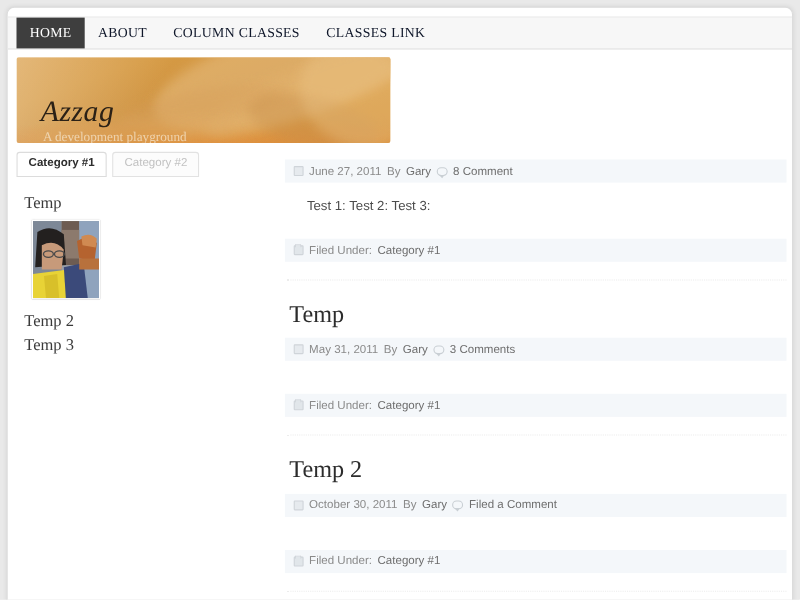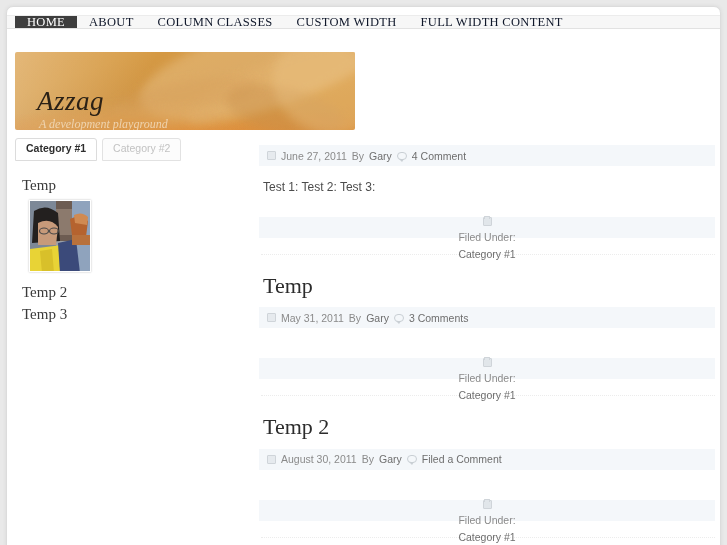--- a/index.html
+++ b/index.html
@@ -30,21 +30,21 @@
     border-radius: 7px;
     box-shadow: 0 0 4px rgba(0,0,0,0.07);
     overflow: hidden;
   }
 
   
   .navbar {
     position: absolute;
     left: 0; top: 8px;
     width: 715px;
-    height: 14px;
+    height: 30px;
     background: #f7f7f7;
     border-top: 1px solid #ececec;
     border-bottom: 1px solid #e2e2e2;
     display: flex;
     align-items: stretch;
     padding-left: 8px;
   }
   .nav-item {
     font-family: "Liberation Serif", serif;
     font-size: 12.5px;
@@ -104,21 +104,20 @@
     font-size: 27px;
     color: #2b2116;
     line-height: 1;
     letter-spacing: 0.5px;
   }
   .site-tagline {
     position: absolute;
     left: 24px;
     top: 66px;
     font-family: "Liberation Serif", serif;
-    font-style: italic;
     font-size: 12px;
     color: rgba(243,225,198,0.78);
     line-height: 1;
     white-space: nowrap;
   }
 
   
   .sidebar {
     position: absolute;
     left: 8px;
@@ -247,45 +246,44 @@
     left: 1px; bottom: -3px;
     width: 0; height: 0;
     border-left: 3px solid transparent;
     border-right: 2px solid transparent;
     border-top: 3px solid #c9cfd4;
   }
 
   .post-body {
     font-size: 12px;
     color: #4c4c4c;
-    margin: 12px 0 12px 4px;
+    margin: 12px 0 12px 20px;
     line-height: 1.5;
   }
 
-  .filed-bar { margin-top: 21px; flex-direction: column; }
+  .filed-bar { margin-top: 21px; }
 
   .divider {
     margin: 16px 0 18px 2px;
     height: 1px;
     border-top: 1px dotted #ececec;
   }
   .spacer-sm { height: 9px; }
 </style>
 </head>
 <body>
 
 <div id="page-wrap">
   <div class="site">
 
     <div class="navbar">
       <a class="nav-item active">HOME</a>
       <a class="nav-item">ABOUT</a>
       <a class="nav-item">COLUMN CLASSES</a>
-      <a class="nav-item">CUSTOM WIDTH</a>
-      <a class="nav-item">FULL WIDTH CONTENT</a>
+      <a class="nav-item">CLASSES LINK</a>
     </div>
 
     <div class="banner">
       <div class="dune-swirl s1"></div>
       <div class="dune-swirl s2"></div>
       <div class="dune-swirl s3"></div>
       <div class="dune-swirl s4"></div>
       <div class="dune-swirl s5"></div>
       <div class="dune-swirl s6"></div>
       <div class="site-title">Azzag</div>
@@ -329,21 +327,21 @@
 
     <div class="content">
 
       <div class="post">
         <div class="metabar">
           <span class="icon-cal"></span>
           <span class="meta-txt">June 27, 2011</span>
           <span class="meta-txt">By</span>
           <a>Gary</a>
           <span class="icon-comment"></span>
-          <a>4 Comment</a>
+          <a>8 Comment</a>
         </div>
         <div class="post-body">Test 1: Test 2: Test 3:</div>
         <div class="metabar filed-bar">
           <span class="icon-folder"></span>
           <span class="meta-txt">Filed Under:</span>
           <a>Category #1</a>
         </div>
         <div class="divider"></div>
       </div>
 
@@ -363,21 +361,21 @@
           <span class="meta-txt">Filed Under:</span>
           <a>Category #1</a>
         </div>
         <div class="divider"></div>
       </div>
 
       <div class="post">
         <h2 class="post-title">Temp 2</h2>
         <div class="metabar">
           <span class="icon-cal"></span>
-          <span class="meta-txt">August 30, 2011</span>
+          <span class="meta-txt">October 30, 2011</span>
           <span class="meta-txt">By</span>
           <a>Gary</a>
           <span class="icon-comment"></span>
           <a>Filed a Comment</a>
         </div>
         <div class="spacer-sm"></div>
         <div class="metabar filed-bar">
           <span class="icon-folder"></span>
           <span class="meta-txt">Filed Under:</span>
           <a>Category #1</a>

